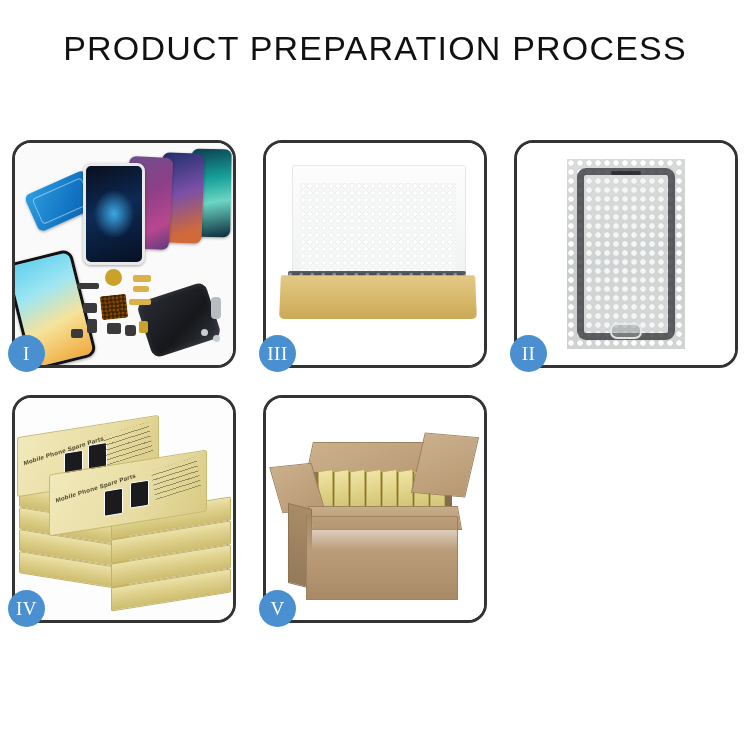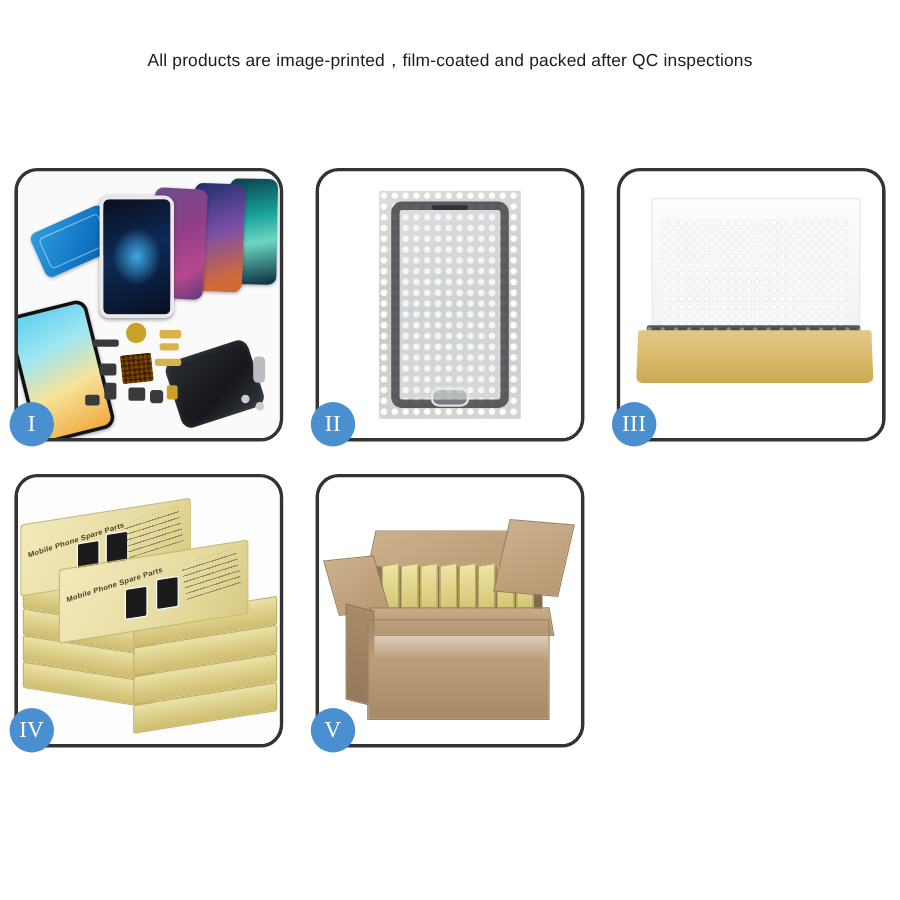--- a/index.html
+++ b/index.html
@@ -338,21 +338,21 @@
   .tag {
     position: absolute;
     width: 16px; height: 16px;
     background: rgba(150,126,96,.55);
   }
 </style>
 </head>
 <body>
 
 <div class="header">
-  <div class="page-subtitle">All products are image-printed，film-coated and packed after QC inspections</div>
+  <div class="page-title">PRODUCT PREPARATION PROCESS</div>
 </div>
 
 <div class="grid">
 
   <div class="panel">
     <div class="panel-photo collage">
       <div class="scr scr-a"></div>
       <div class="scr scr-e"></div>
       <div class="scr scr-d"></div>
       <div class="scr scr-c"></div>
@@ -372,35 +372,35 @@
       <div class="part part-gold" style="left:124px;top:178px;width:9px;height:12px;border-radius:2px;"></div>
       <div class="part" style="left:56px;top:186px;width:12px;height:9px;"></div>
       <div class="part" style="left:196px;top:154px;width:10px;height:22px;border-radius:4px;background:#b9bcc1;"></div>
       <div class="part" style="left:186px;top:186px;width:7px;height:7px;border-radius:50%;background:#c9ccd1;"></div>
       <div class="part" style="left:198px;top:192px;width:7px;height:7px;border-radius:50%;background:#c9ccd1;"></div>
     </div>
     <div class="badge">I</div>
   </div>
 
   <div class="panel">
-    <div class="panel-photo bubble-bg">
-      <div class="bubble-sheet"></div>
-      <div class="glass-frame"></div>
-    </div>
-    <div class="badge">II</div>
-  </div>
-
-  <div class="panel">
     <div class="panel-photo iii-bg">
       <div class="lid-back"></div>
       <div class="foam"></div>
       <div class="tray-inner"></div>
       <div class="box-tray"></div>
     </div>
     <div class="badge">III</div>
+  </div>
+
+  <div class="panel">
+    <div class="panel-photo bubble-bg">
+      <div class="bubble-sheet"></div>
+      <div class="glass-frame"></div>
+    </div>
+    <div class="badge">II</div>
   </div>
 
   <div class="panel">
     <div class="panel-photo iv-bg">
       <div class="stack">
 
         <div class="ybox" style="left:4px;top:96px;width:108px;height:20px;transform:skewY(9deg);"></div>
         <div class="ybox" style="left:4px;top:118px;width:108px;height:20px;transform:skewY(9deg);"></div>
         <div class="ybox" style="left:4px;top:140px;width:108px;height:20px;transform:skewY(9deg);"></div>
         <div class="ybox" style="left:4px;top:162px;width:108px;height:20px;transform:skewY(9deg);"></div>

